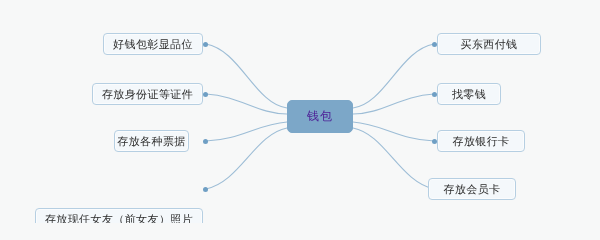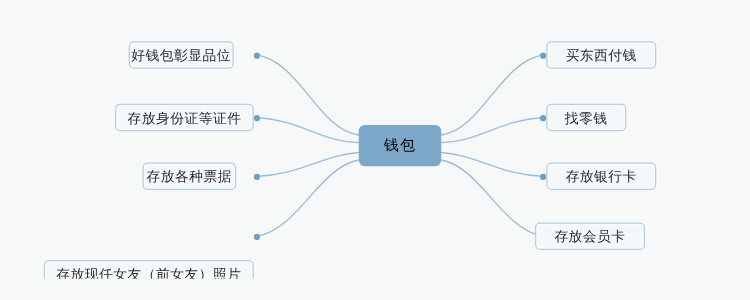--- a/index.html
+++ b/index.html
@@ -42,21 +42,21 @@
     font-size: 11px;
     height: 22px;
     padding: 0 9px;
     letter-spacing: 0.4px;
     box-shadow: 0 0 0 1px rgba(255,255,255,0.6) inset;
   }
   .central {
     background: #7ca7c8;
     border: 1px solid #7ca7c8;
     border-radius: 5px;
-    color: #000000;
+    color: #4c1d95;
     font-size: 12px;
     letter-spacing: 1px;
     width: 66px;
     height: 33px;
   }
   .conn-dot {
     position: absolute;
     width: 5px;
     height: 5px;
     border-radius: 50%;
@@ -84,25 +84,25 @@
   <div class="conn-dot" style="left:203px; top:41.5px;"></div>
   <div class="conn-dot" style="left:203px; top:91.5px;"></div>
   <div class="conn-dot" style="left:203px; top:138.5px;"></div>
   <div class="conn-dot" style="left:203px; top:186.5px;"></div>
 
   <div class="conn-dot" style="left:432px; top:41.5px;"></div>
   <div class="conn-dot" style="left:432px; top:91.5px;"></div>
   <div class="conn-dot" style="left:432px; top:138.5px;"></div>
   <div class="conn-dot" style="left:432px; top:186.5px;"></div>
 
-  <div class="node leaf" style="left:103px; top:33px; width:84px;">好钱包彰显品位</div>
+  <div class="node leaf" style="left:103px; top:33px; width:100px;">好钱包彰显品位</div>
   <div class="node leaf" style="left:92px; top:83px; width:111px;text-align:right;">存放身份证等证件</div>
   <div class="node leaf" style="left:114px; top:130px; width:75px;">存放各种票据</div>
   <div class="node leaf" style="left:35px; top:178px; width:168px;margin-top:30px;">存放现任女友（前女友）照片</div>
 
   <div class="node central" style="left:287px; top:100px;">钱包</div>
 
-  <div class="node leaf" style="left:437px; top:33px; width:88px;">买东西付钱</div>
+  <div class="node leaf" style="left:437px; top:33px; width:104px;">买东西付钱</div>
   <div class="node leaf" style="left:437px; top:83px; width:64px;">找零钱</div>
   <div class="node leaf" style="left:437px; top:130px; width:88px;">存放银行卡</div>
   <div class="node leaf" style="left:428px; top:178px; width:88px;">存放会员卡</div>
 
 </div>
 
 </body></html>

